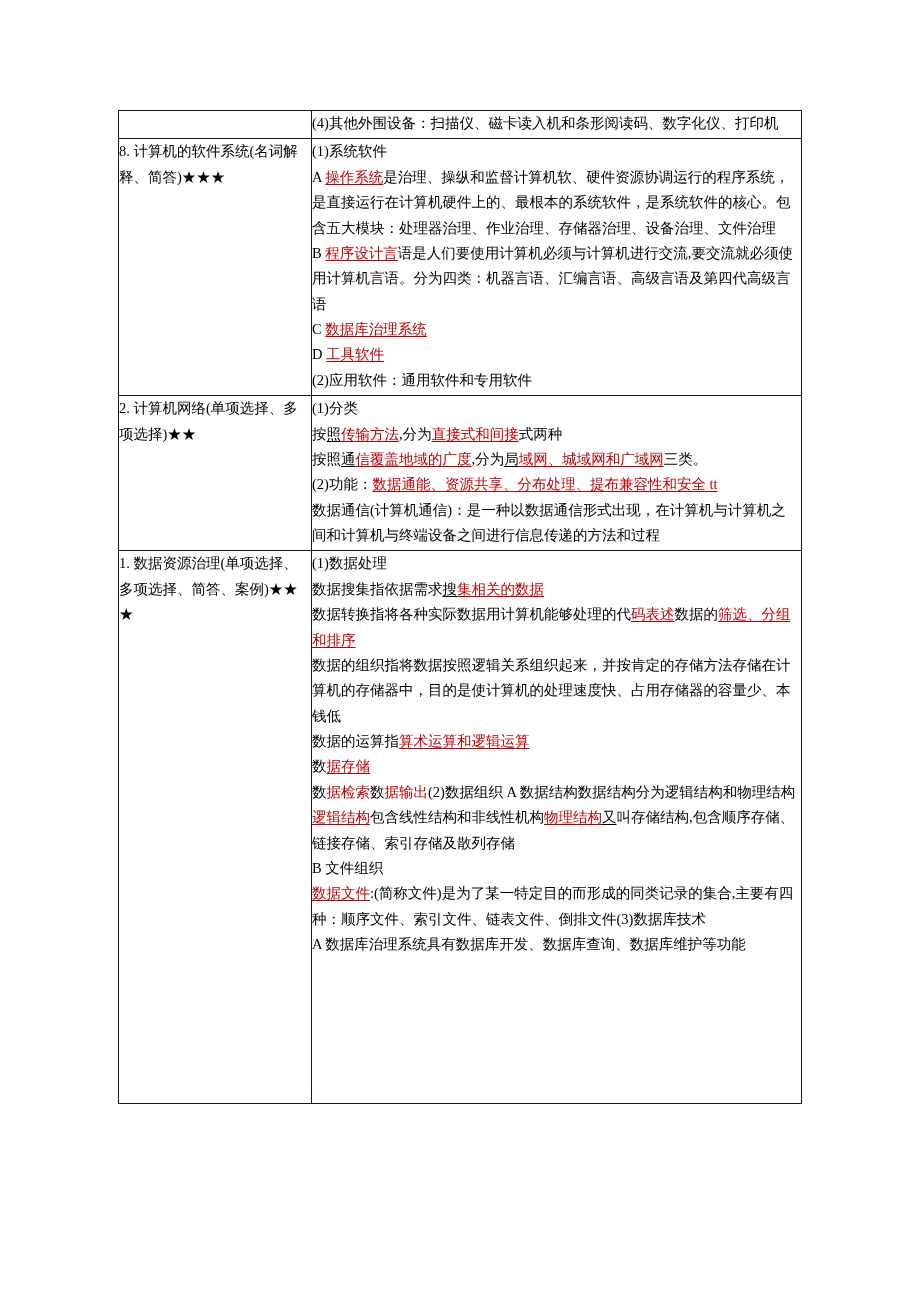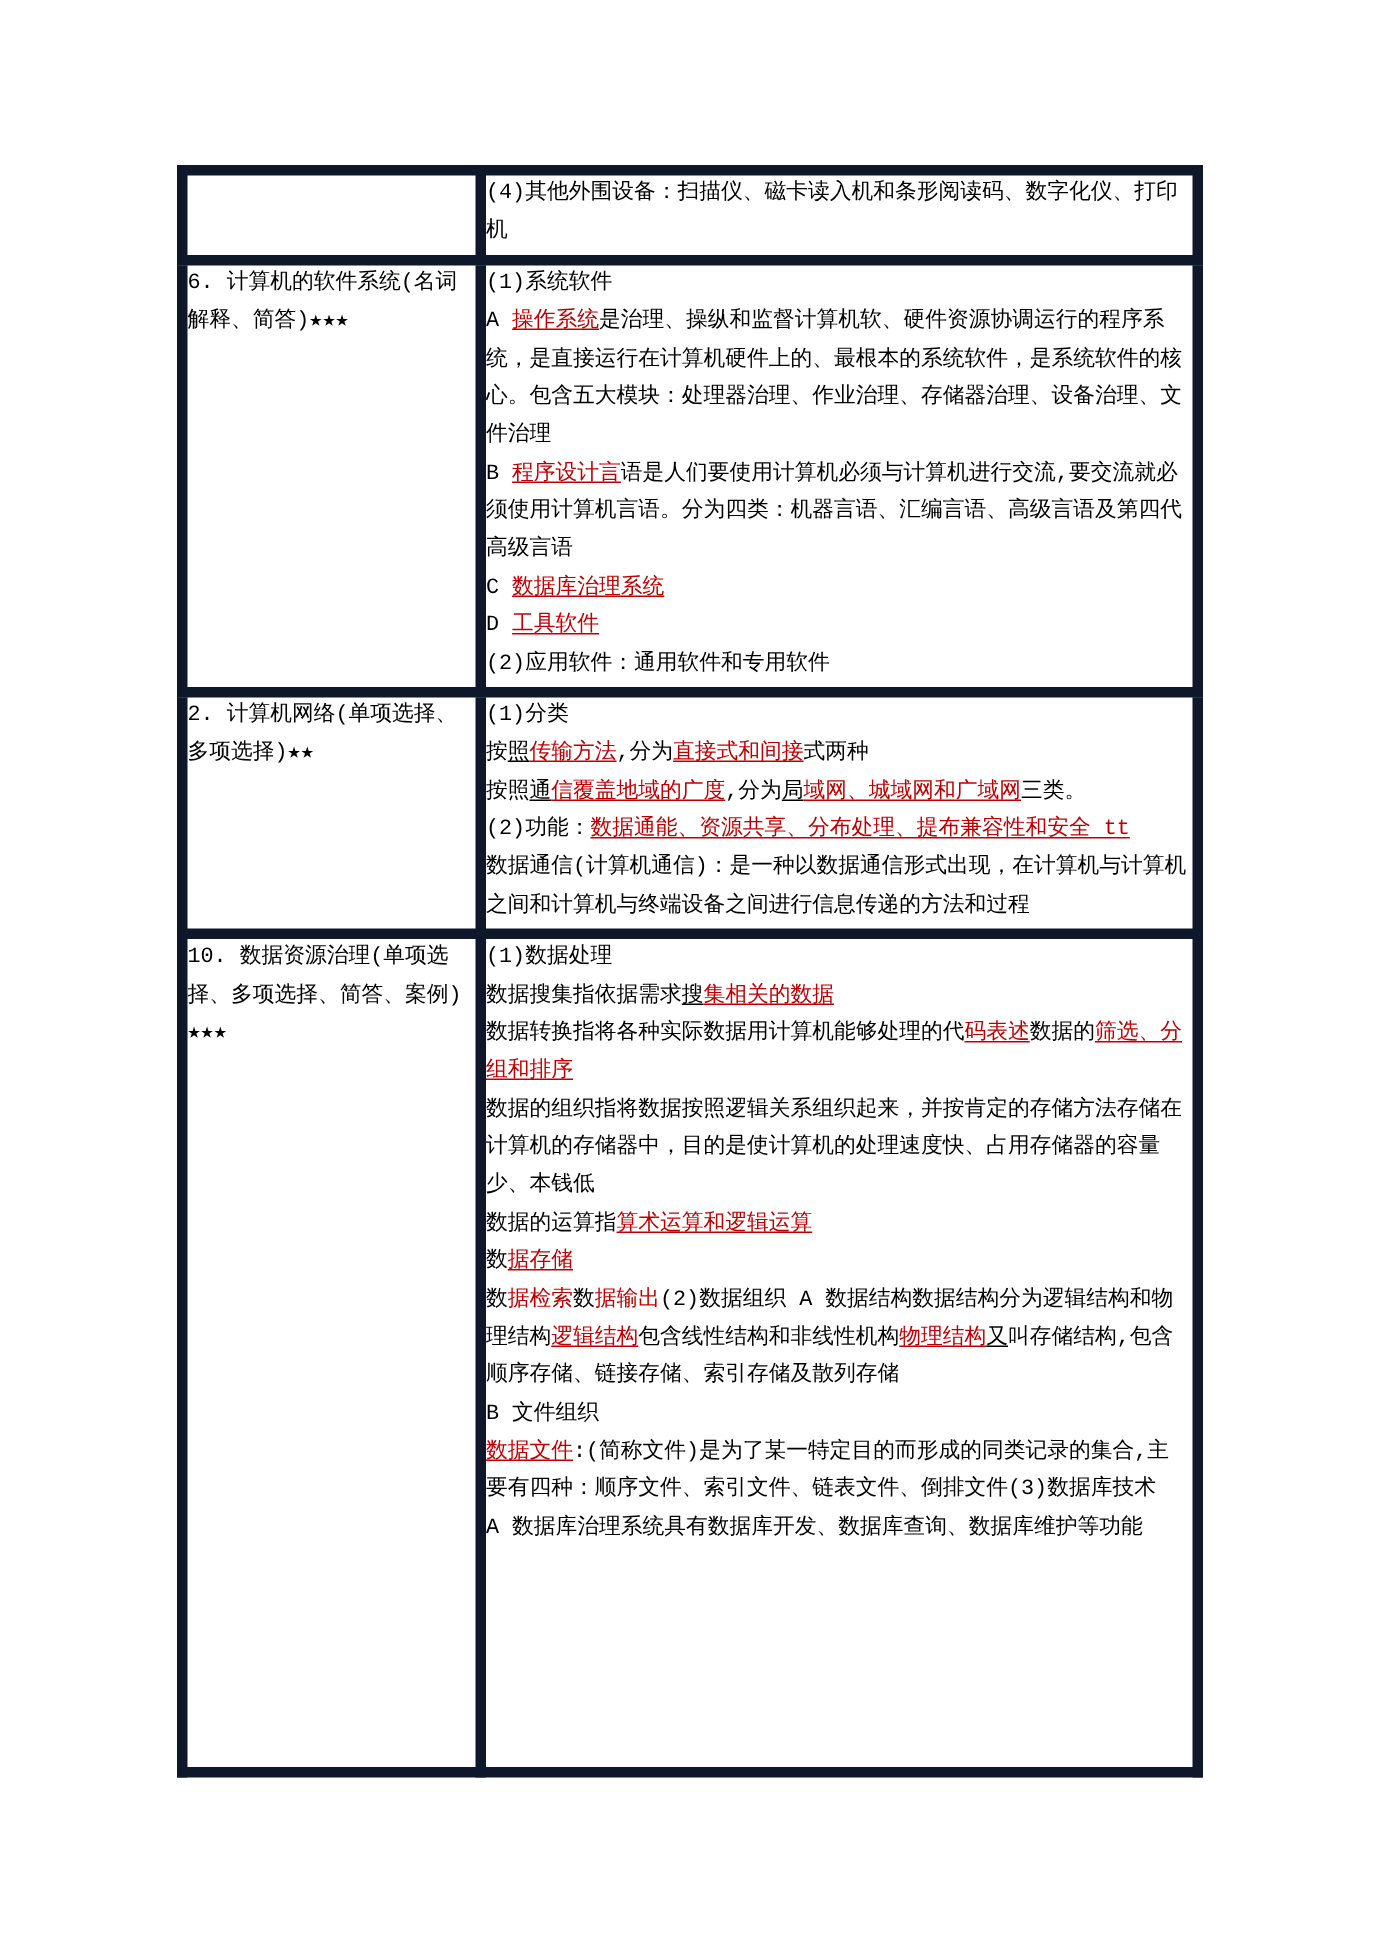--- a/index.html
+++ b/index.html
@@ -16,24 +16,23 @@
     min-height: 1301px;
     box-sizing: border-box;
     padding: 110px 118px 100px 118px;
   }
   table.main {
     border-collapse: collapse;
     width: 100%;
     table-layout: fixed;
   }
   table.main td {
-    border: 7px solid #0f172a;
+    border: 1px solid #0f172a;
     vertical-align: top;
     padding: 0 0 2px 0;
-    font-family: Liberation Mono, monospace;
   }
   table.main td.left {
     width: 192px;
   }
   table.main td.right {
     width: auto;
   }
   .cell-content {
     padding: 0 2px 0 0;
     word-break: break-all;
@@ -52,37 +51,37 @@
         <tr>
           <td class="left">
             <div class="cell-content"></div>
           </td>
           <td class="right">
             <div class="cell-content"><span>(4)其他外围设备：扫描仪、磁卡读入机和条形阅读码、数字化仪、打印机</span></div>
           </td>
         </tr>
         <tr>
           <td class="left">
-            <div class="cell-content">6. 计算机的软件系统(名词解释、简答)★★★</div>
+            <div class="cell-content">8. 计算机的软件系统(名词解释、简答)★★★</div>
           </td>
           <td class="right">
             <div class="cell-content"><span>(1)系统软件</span><br><span>A </span><span class="red u">操作系统</span><span>是治理、操纵和监督计算机软、硬件资源协调运行的程序系统，是直接运行在计算机硬件上的、最根本的系统软件，是系统软件的核心。包含五大模块：处理器治理、作业治理、存储器治理、设备治理、文件治理</span><br><span>B </span><span class="red u">程序设计言</span><span>语是人们要使用计算机必须与计算机进行交流,要交流就必须使用计算机言语。分为四类：机器言语、汇编言语、高级言语及第四代高级言语</span><br><span>C </span><span class="red u">数据库治理系统</span><br><span>D </span><span class="red u">工具软件</span><br><span>(2)应用软件：通用软件和专用软件</span></div>
           </td>
         </tr>
         <tr>
           <td class="left">
             <div class="cell-content">2. 计算机网络(单项选择、多项选择)★★</div>
           </td>
           <td class="right">
             <div class="cell-content"><span>(1)分类</span><br><span>按</span><span class="ub">照</span><span class="red u">传输方法</span><span>,分为</span><span class="red u">直接式和间接</span><span>式两种</span><br><span>按照</span><span class="ub">通</span><span class="red u">信覆盖地域的广度</span><span>,分为</span><span class="ub">局</span><span class="red u">域网、城域网和广域网</span><span>三类。</span><br><span>(2)功能：</span><span class="red u">数据通能、资源共享、分布处理、提布兼容性和安全 tt</span><br><span>数据通信(计算机通信)：是一种以数据通信形式出现，在计算机与计算机之间和计算机与终端设备之间进行信息传递的方法和过程</span><br><span> </span></div>
           </td>
         </tr>
         <tr>
           <td class="left">
-            <div class="cell-content">10. 数据资源治理(单项选择、多项选择、简答、案例)★★★</div>
+            <div class="cell-content">1. 数据资源治理(单项选择、多项选择、简答、案例)★★★</div>
           </td>
           <td class="right">
             <div class="cell-content rowpad"><span>(1)数据处理</span><br><span>数据搜集指依据需求</span><span class="ub">搜</span><span class="red u">集相关的数据</span><br><span>数据转换指将各种实际数据用计算机能够处理的代</span><span class="red u">码表述</span><span>数据的</span><span class="red u">筛选、分组和排序</span><br><span>数据的组织指将数据按照逻辑关系组织起来，并按肯定的存储方法存储在计算机的存储器中，目的是使计算机的处理速度快、占用存储器的容量少、本钱低</span><br><span>数据的运算指</span><span class="red u">算术运算和逻辑运算</span><br><span>数</span><span class="red u">据存储</span><br><span>数</span><span class="red">据检索</span><span>数</span><span class="red">据输出</span><span>(2)数据组织 A 数据结构数据结构分为逻辑结构和物理结构</span><span class="red u">逻辑结构</span><span>包含线性结构和非线性机构</span><span class="red u">物理结构</span><span class="ub">又</span><span>叫存储结构,包含顺序存储、链接存储、索引存储及散列存储</span><br><span>B 文件组织</span><br><span class="red u">数据文件</span><span>:(简称文件)是为了某一特定目的而形成的同类记录的集合,主要有四种：顺序文件、索引文件、链表文件、倒排文件(3)数据库技术</span><br><span>A 数据库治理系统具有数据库开发、数据库查询、数据库维护等功能</span></div>
           </td>
         </tr>
       </tbody>
   </table>
 </div>
 
 </body></html>

